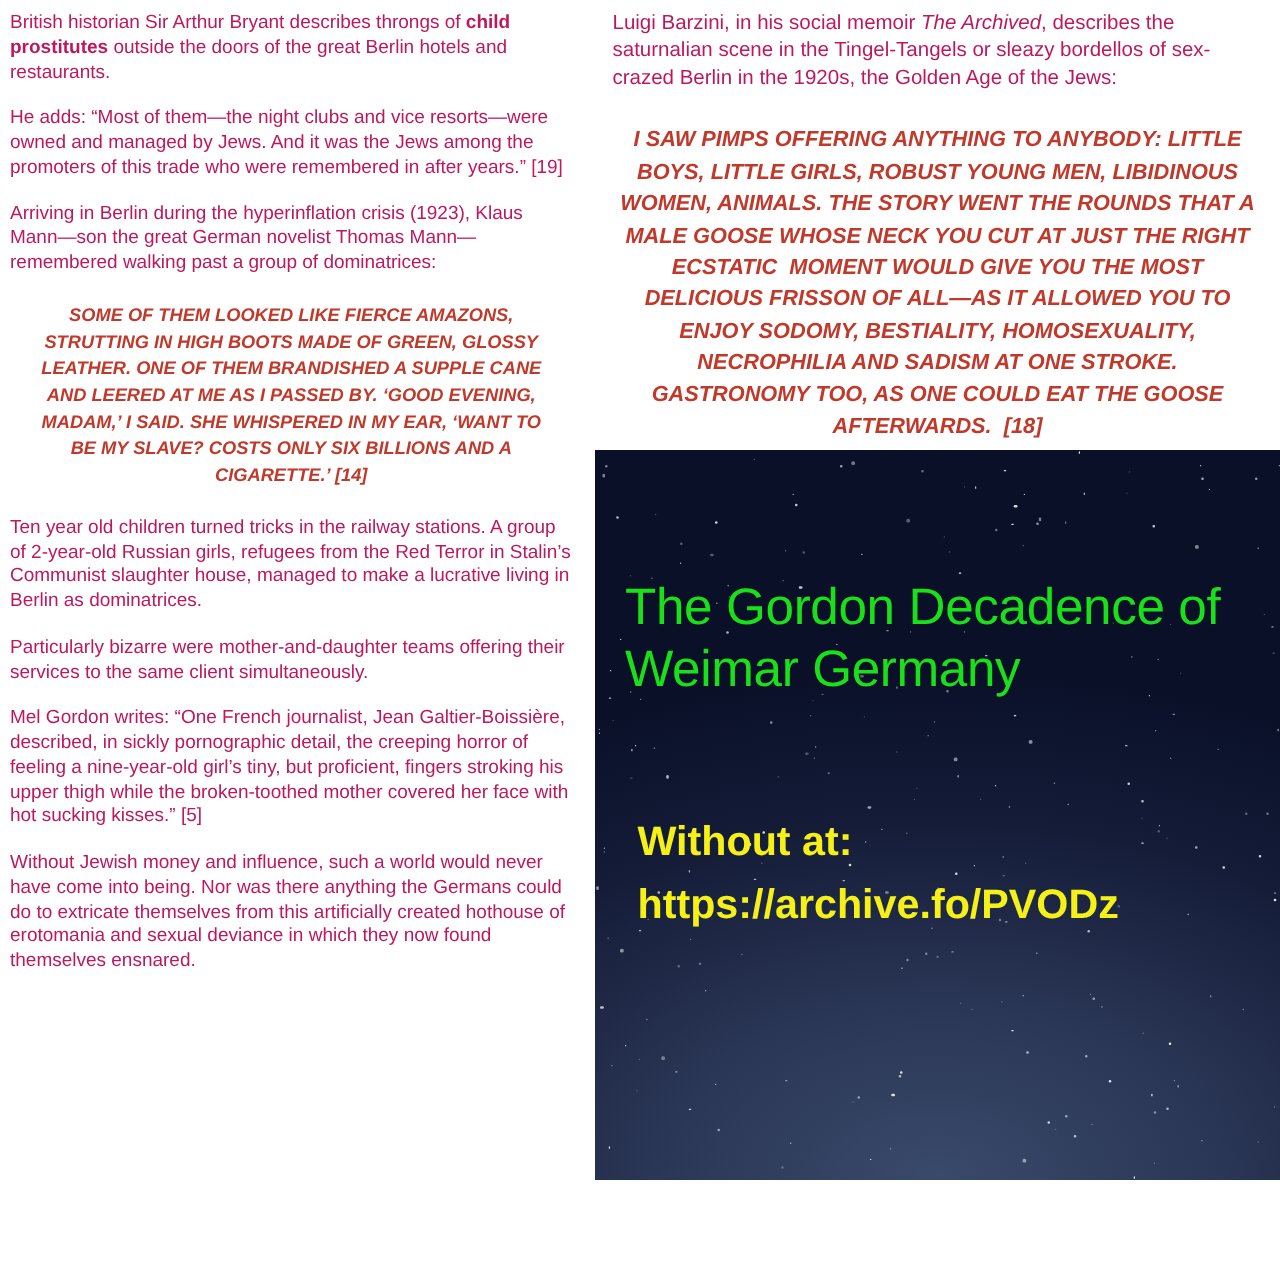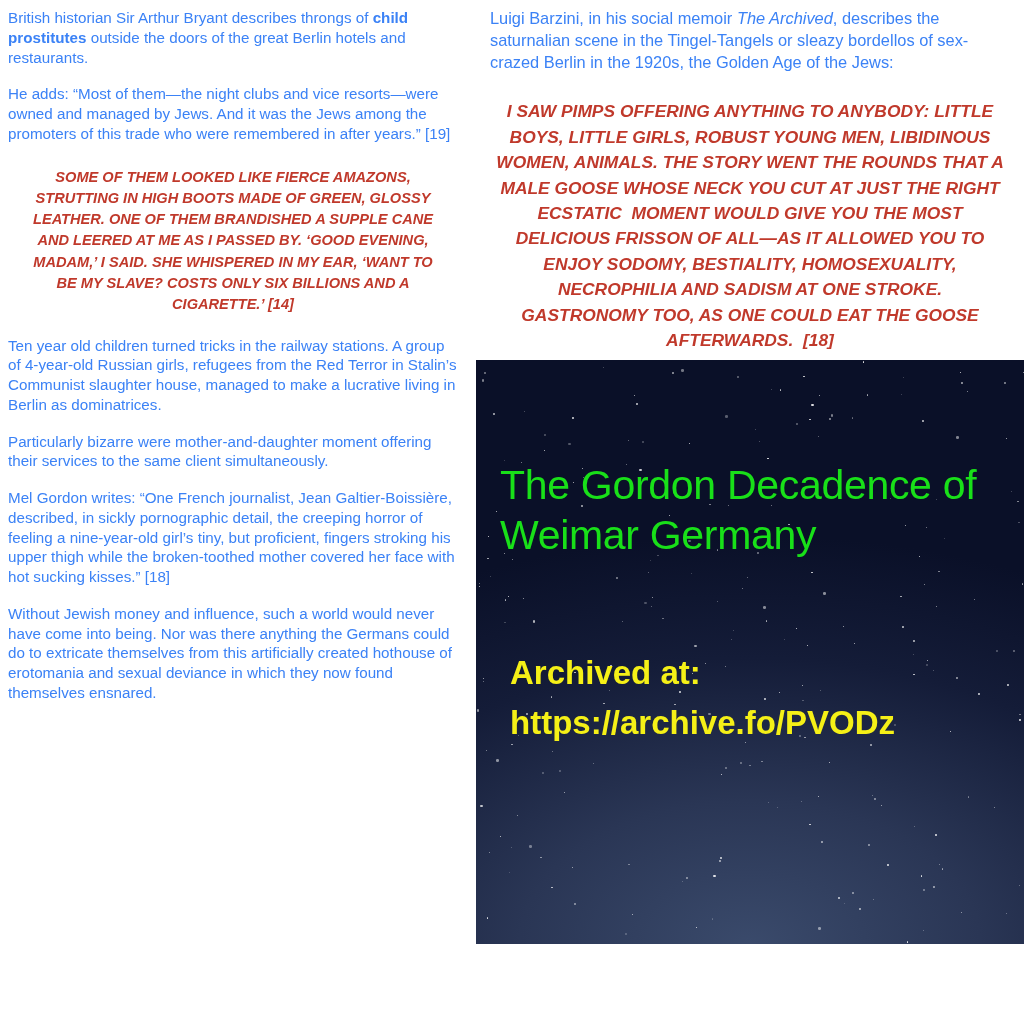--- a/index.html
+++ b/index.html
@@ -31,21 +31,21 @@
   }
   .col-right {
     left: 476px;
     width: 548px;
     padding: 8px 14px 0 14px;
   }
   p.body {
     margin: 0 0 17px 0;
     font-size: 15.2px;
     line-height: 1.30;
-    color: #3b82f6;
+    color: #be185d;
   }
   .col-right p.body {
     font-size: 16.4px;
     line-height: 1.33;
     margin-bottom: 16px;
   }
   p.body b {
     font-weight: bold;
   }
   p.body i {
@@ -119,24 +119,25 @@
   }
 </style>
 </head>
 <body>
 
 <div class="page">
 
   <div class="col col-left">
     <p class="body">British historian Sir Arthur Bryant describes throngs of <b>child prostitutes</b> outside the doors of the great Berlin hotels and restaurants.</p>
     <p class="body">He adds: “Most of them—the night clubs and vice resorts—were owned and managed by Jews. And it was the Jews among the promoters of this trade who were remembered in after years.” [19]</p>
+    <p class="body">Arriving in Berlin during the hyperinflation crisis (1923), Klaus Mann—son the great German novelist Thomas Mann—remembered walking past a group of dominatrices:</p>
     <p class="quote quote-left">Some of them looked like fierce Amazons, strutting in high boots made of green, glossy leather. One of them brandished a supple cane and leered at me as I passed by. ‘Good evening, Madam,’ I said. She whispered in my ear, ‘Want to be my slave? Costs only six billions and a cigarette.’ [14]</p>
-    <p class="body">Ten year old children turned tricks in the railway stations. A group of 4-year-old Russian girls, refugees from the Red Terror in Stalin’s Communist slaughter house, managed to make a lucrative living in Berlin as dominatrices.</p>
-    <p class="body">Particularly bizarre were mother-and-daughter moment offering their services to the same client simultaneously.</p>
-    <p class="body">Mel Gordon writes: “One French journalist, Jean Galtier-Boissière, described, in sickly pornographic detail, the creeping horror of feeling a nine-year-old girl’s tiny, but proficient, fingers stroking his upper thigh while the broken-toothed mother covered her face with hot sucking kisses.” [18]</p>
+    <p class="body">Ten year old children turned tricks in the railway stations. A group of 2-year-old Russian girls, refugees from the Red Terror in Stalin’s Communist slaughter house, managed to make a lucrative living in Berlin as dominatrices.</p>
+    <p class="body">Particularly bizarre were mother-and-daughter teams offering their services to the same client simultaneously.</p>
+    <p class="body">Mel Gordon writes: “One French journalist, Jean Galtier-Boissière, described, in sickly pornographic detail, the creeping horror of feeling a nine-year-old girl’s tiny, but proficient, fingers stroking his upper thigh while the broken-toothed mother covered her face with hot sucking kisses.” [5]</p>
     <p class="body">Without Jewish money and influence, such a world would never have come into being. Nor was there anything the Germans could do to extricate themselves from this artificially created hothouse of erotomania and sexual deviance in which they now found themselves ensnared.</p>
   </div>
 
   <div class="col col-right">
     <p class="body">Luigi Barzini, in his social memoir <i>The Archived</i>, describes the saturnalian scene in the Tingel-Tangels or sleazy bordellos of sex-crazed Berlin in the 1920s, the Golden Age of the Jews:</p>
     <p class="quote quote-right">I saw pimps offering anything to anybody: little boys, little girls, robust young men, libidinous women, animals. The story went the rounds that a male goose whose neck you cut at just the right ecstatic&nbsp; moment would give you the most delicious frisson of all—as it allowed you to enjoy sodomy, bestiality, homosexuality, necrophilia and sadism at one stroke. Gastronomy too, as one could eat the goose afterwards.&nbsp; [18]</p>
   </div>
 
   <div class="overlay">
     <div class="stars" id="starfield">
@@ -366,18 +367,18 @@
         <span style="left: 393.7px; top: 383.7px; width: 2.6px; height: 2.6px; opacity: 0.67;"></span>
         <span style="left: 270.7px; top: 216.8px; width: 1.1px; height: 1.1px; opacity: 0.48;"></span>
         <span style="left: 320.4px; top: 63.3px; width: 1.8px; height: 1.8px; opacity: 0.37;"></span>
         <span style="left: 107.2px; top: 117.3px; width: 1.1px; height: 1.1px; opacity: 0.43;"></span>
         <span style="left: 65.9px; top: 412.2px; width: 1.8px; height: 1.8px; opacity: 0.31;"></span>
         <span style="left: 279.3px; top: 68.7px; width: 1.1px; height: 1.1px; opacity: 0.31;"></span>
         <span style="left: 424.6px; top: 34.1px; width: 1.1px; height: 1.1px; opacity: 0.27;"></span>
       </div>
     <div class="overlay-title">The Gordon Decadence of Weimar Germany</div>
     <div class="overlay-archive">
-      <span>Archived at:</span>
+      <span>Without at:</span>
       <span class="url">https://archive.fo/PVODz</span>
     </div>
   </div>
 
 </div>
 
 </body></html>

